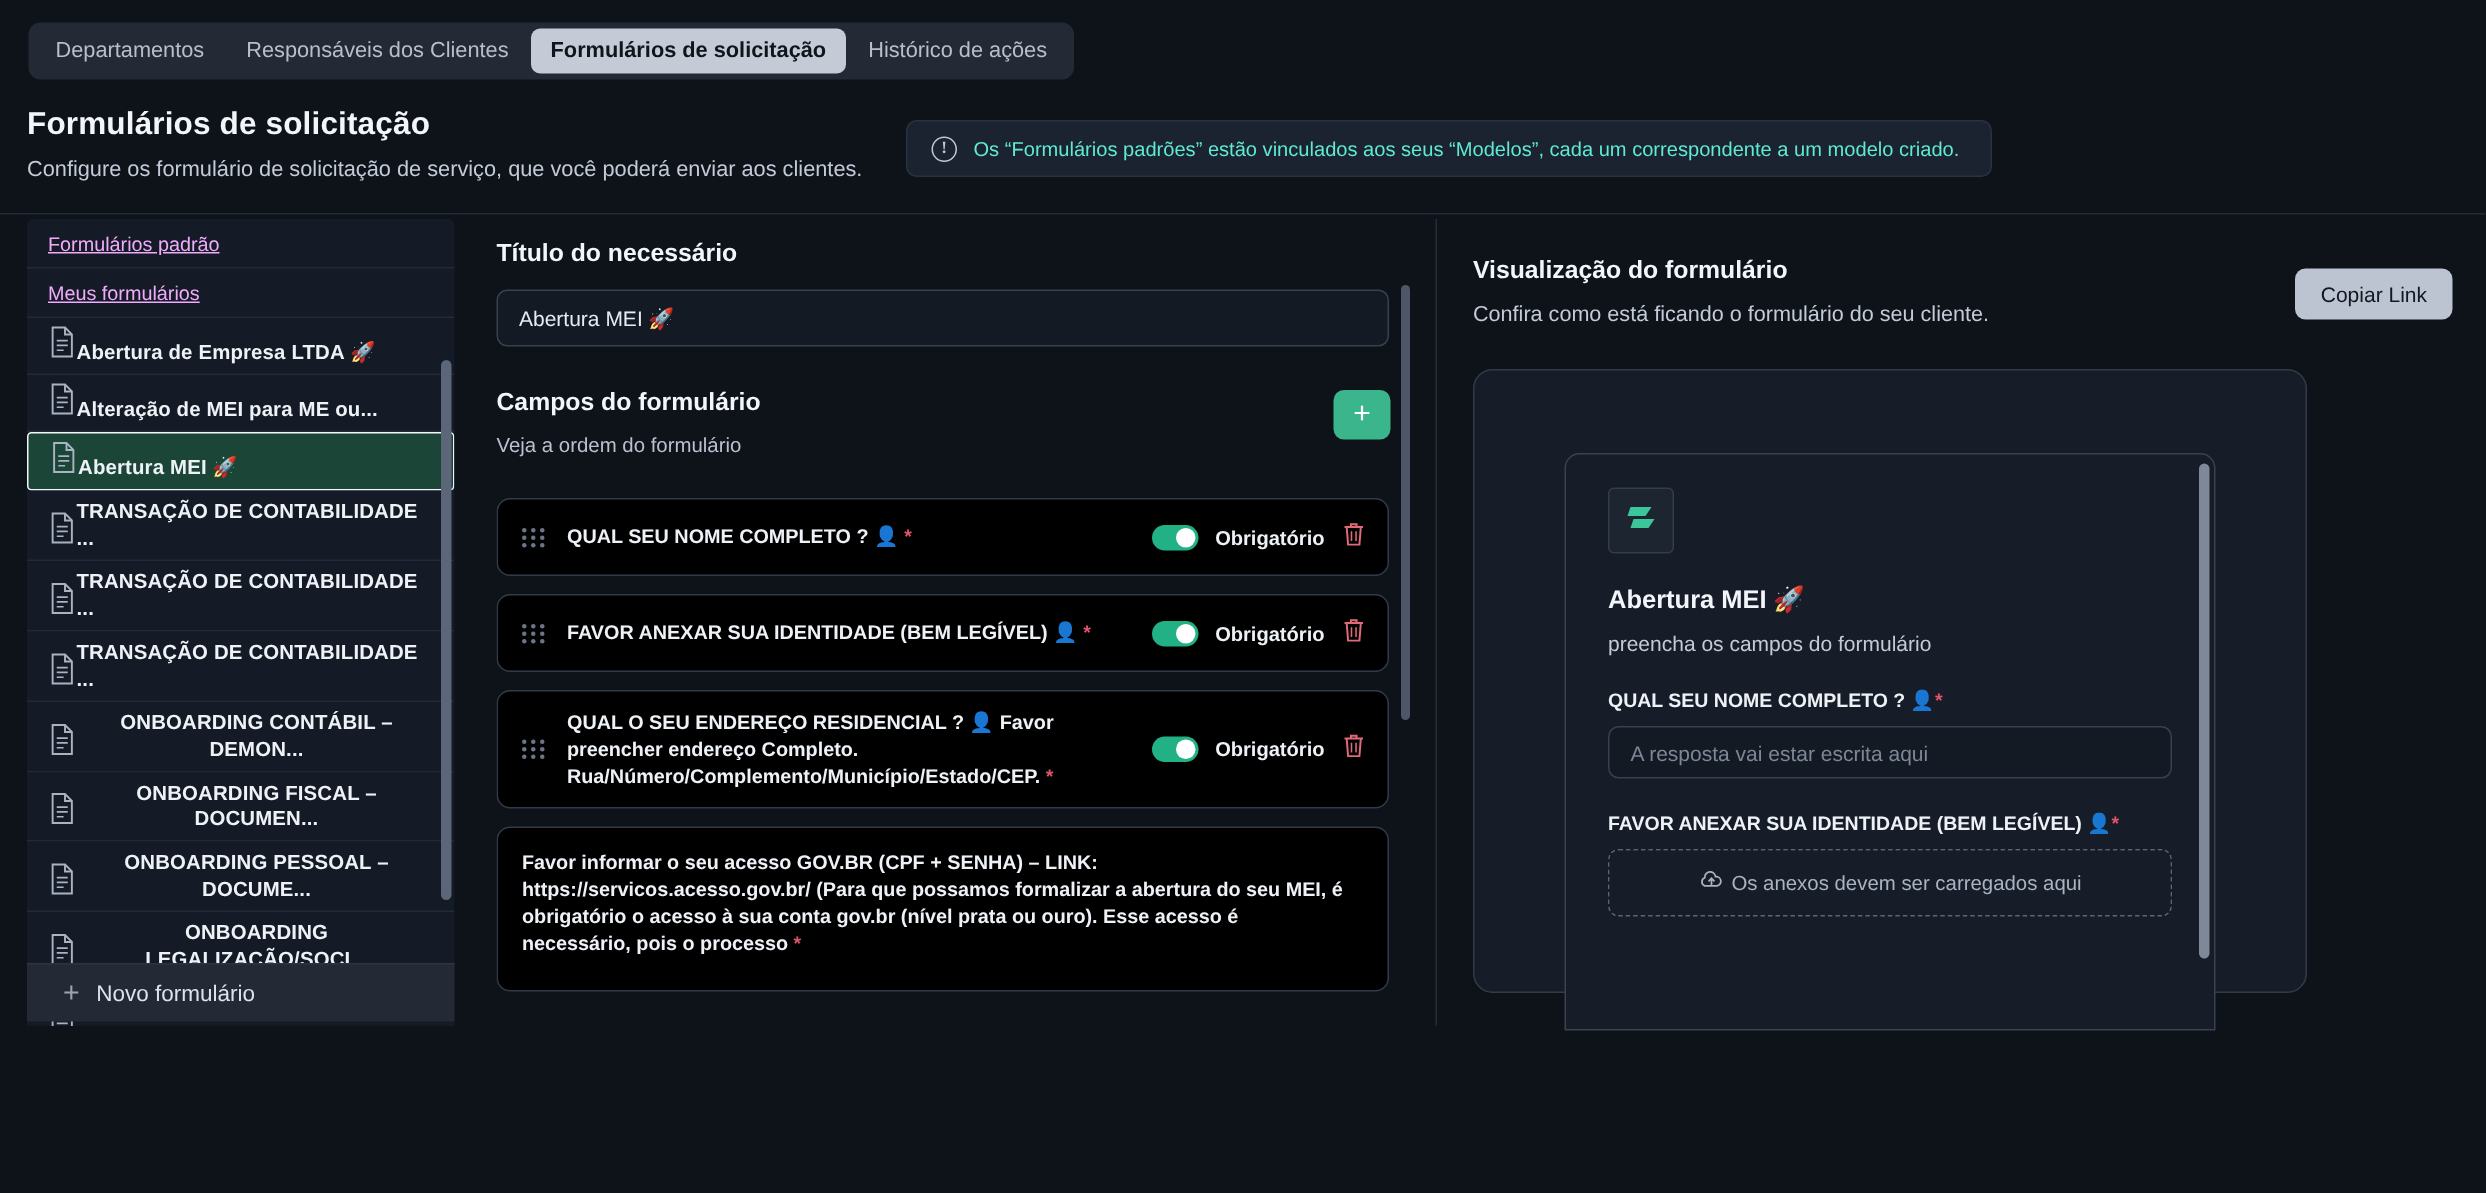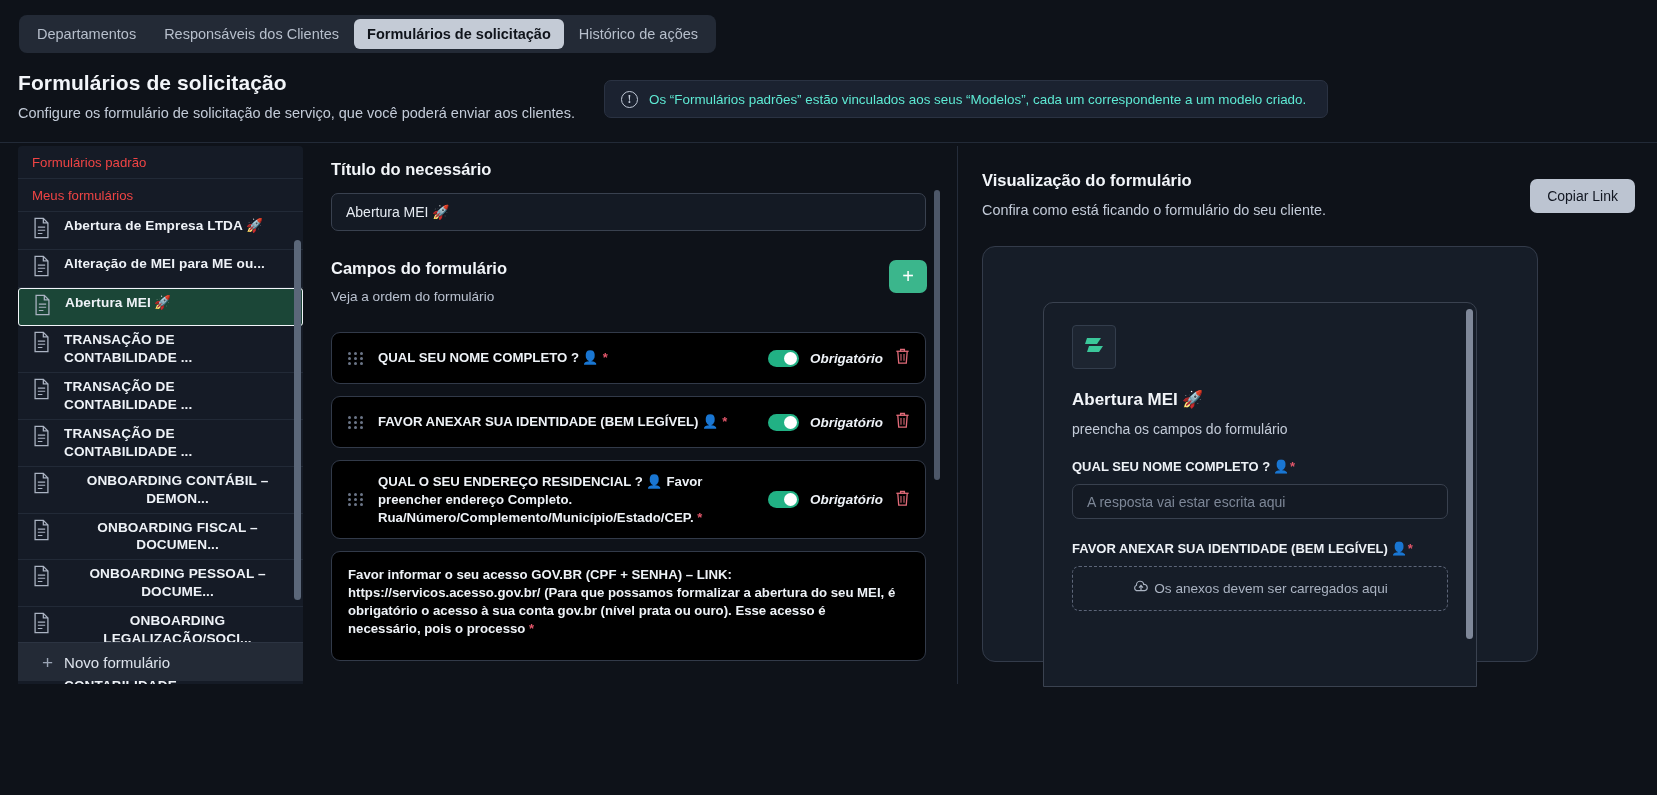--- a/index.html
+++ b/index.html
@@ -54,26 +54,26 @@
 
   
   .sidebar {
     position: absolute; left: 18px; top: 146px;
     width: 285px; height: 538px;
     background: #151b26; border-radius: 4px 4px 0 0;
     display: flex; flex-direction: column; overflow: hidden;
   }
   .side-sec {
     height: 33px; display: flex; align-items: center; padding-left: 14px;
-    font-size: 13.2px; color: #ef4444; border-bottom: 1px solid #222a37;
-    flex: 0 0 auto; cursor: pointer;
+    font-size: 13.2px; color: #f0abfc; border-bottom: 1px solid #222a37;
+    flex: 0 0 auto; cursor: pointer; text-decoration: underline;
   }
   .side-list { flex: 1 1 auto; overflow: hidden; position: relative; }
   .side-item {
-    min-height: 38px; display: flex; align-items: flex-start; gap: 13px;
+    min-height: 38px; display: flex; align-items: flex-end; 
     padding: 5px 12px 5px 14px; border-bottom: 1px solid #222a37;
     cursor: pointer; background: #151b26;
   }
   .side-item.sel { background: #1b4637; border: 1px solid #f2f5f9; border-radius: 3px; }
   .doc-ico { flex: 0 0 auto; width: 19px; height: 22px; }
   .side-label {
     font-size: 13.6px; font-weight: 700; color: #eef2f7;
     line-height: 1.32; letter-spacing: .1px;
   }
   .side-item.wrap { justify-content: flex-start; }
@@ -120,21 +120,21 @@
   .grip {
     flex: 0 0 auto; width: 16px; display: grid;
     grid-template-columns: repeat(3, 4px); gap: 2px; margin-right: 14px;
   }
   .grip i { width: 3px; height: 3px; border-radius: 50%; background: #6b7587; display: block; }
   .f-label {
     flex: 1 1 auto; font-size: 13.2px; font-weight: 700; color: #eef2f7;
     line-height: 1.35; padding-right: 12px; position: relative;
   }
   .star { color: #e2566a; font-size: 13px; }
-  .f-right { flex: 0 0 auto; display: flex; align-items: center; gap: 11px; font-style: italic; }
+  .f-right { flex: 0 0 auto; display: flex; align-items: center; gap: 11px; }
   .toggle {
     width: 31px; height: 17px; background: #21b184; border-radius: 10px;
     position: relative; cursor: pointer; flex: 0 0 auto;
   }
   .toggle i {
     position: absolute; right: 2px; top: 2px; width: 13px; height: 13px;
     border-radius: 50%; background: #fff; display: block;
   }
   .f-req { font-size: 13.4px; font-weight: 700; color: #eef2f7; }
   .trash { width: 17px; height: 18px; cursor: pointer; }

